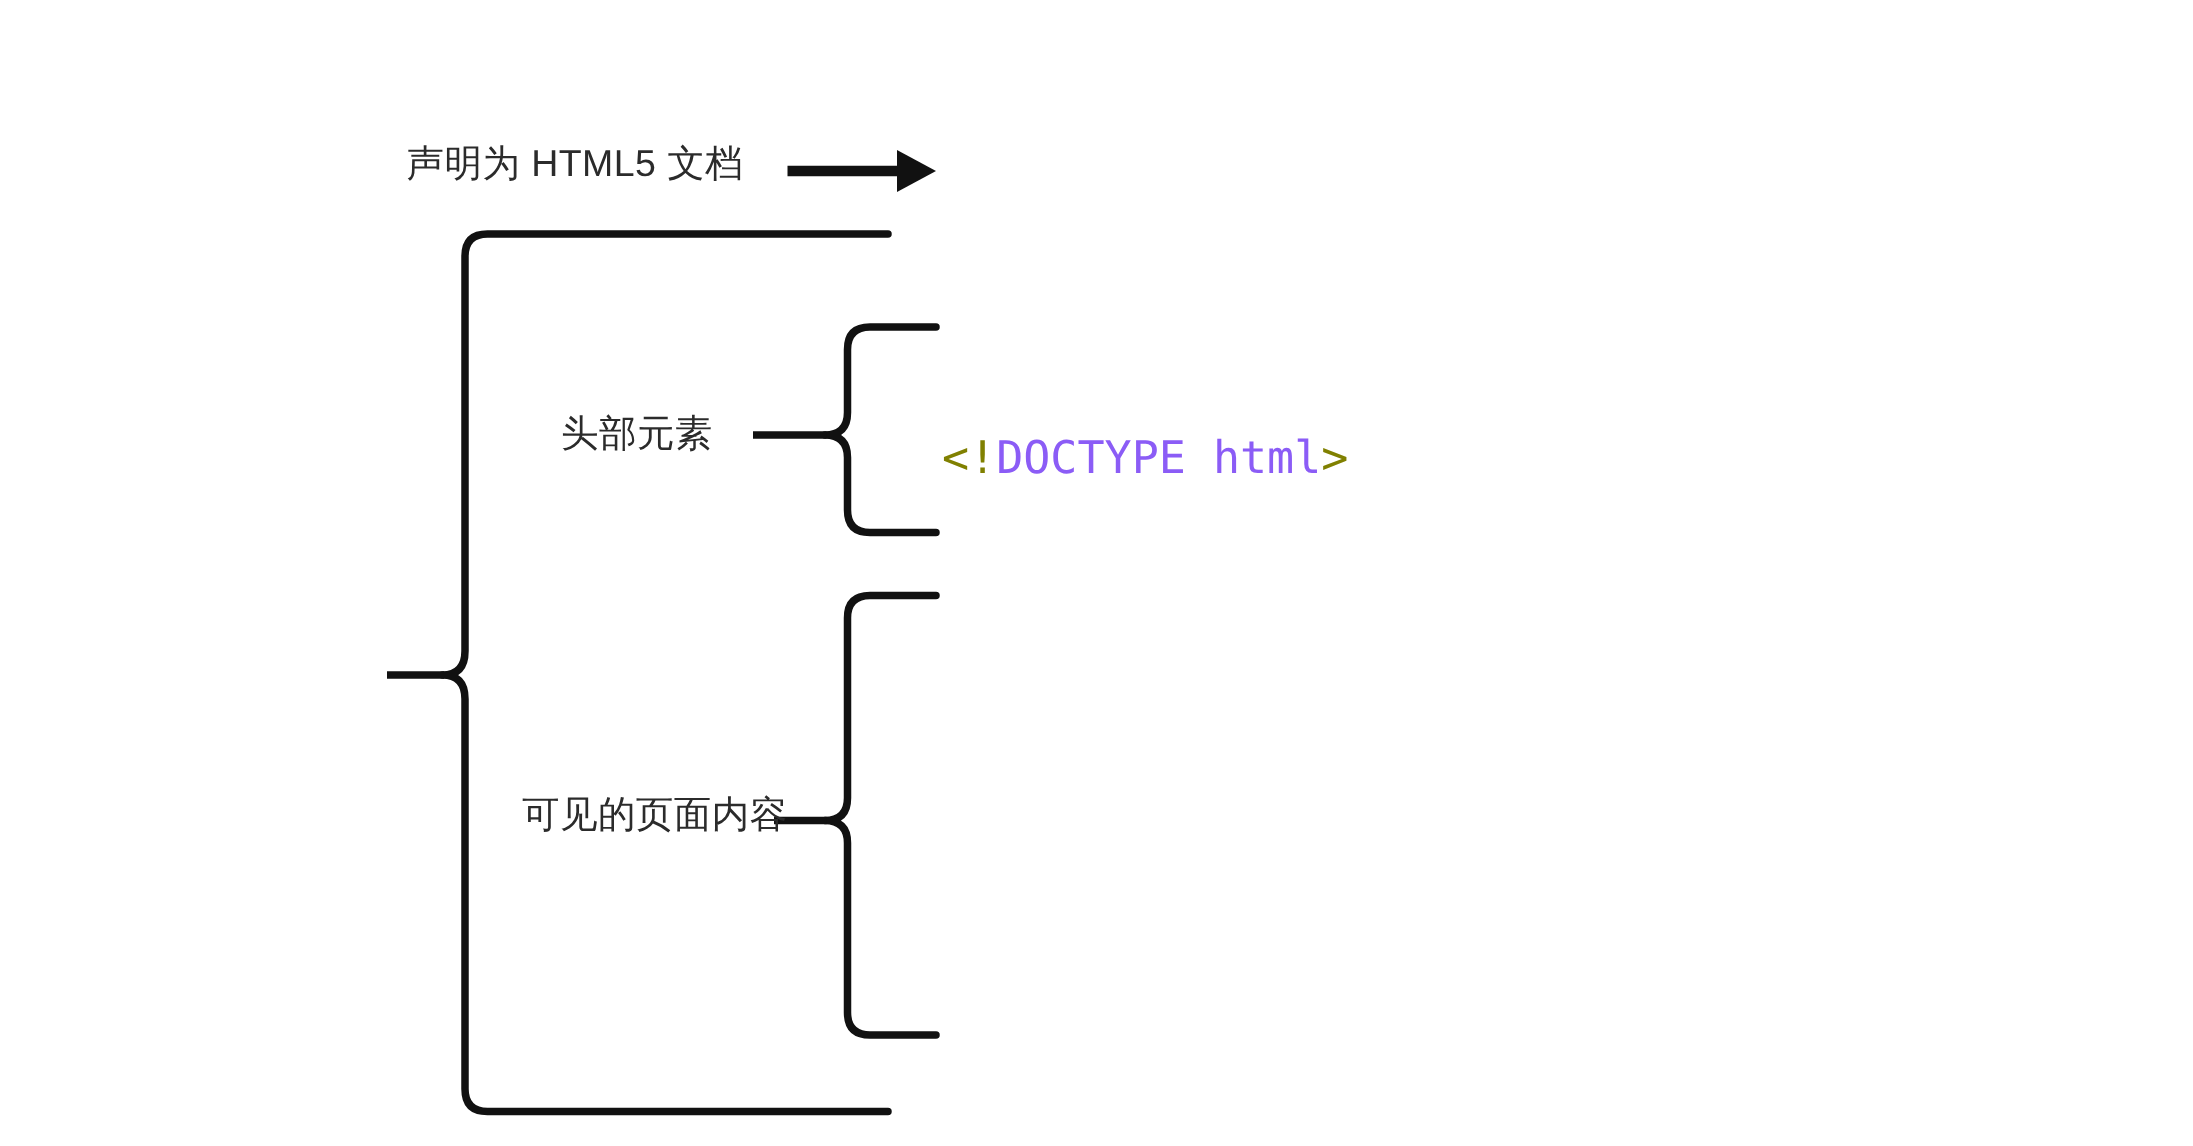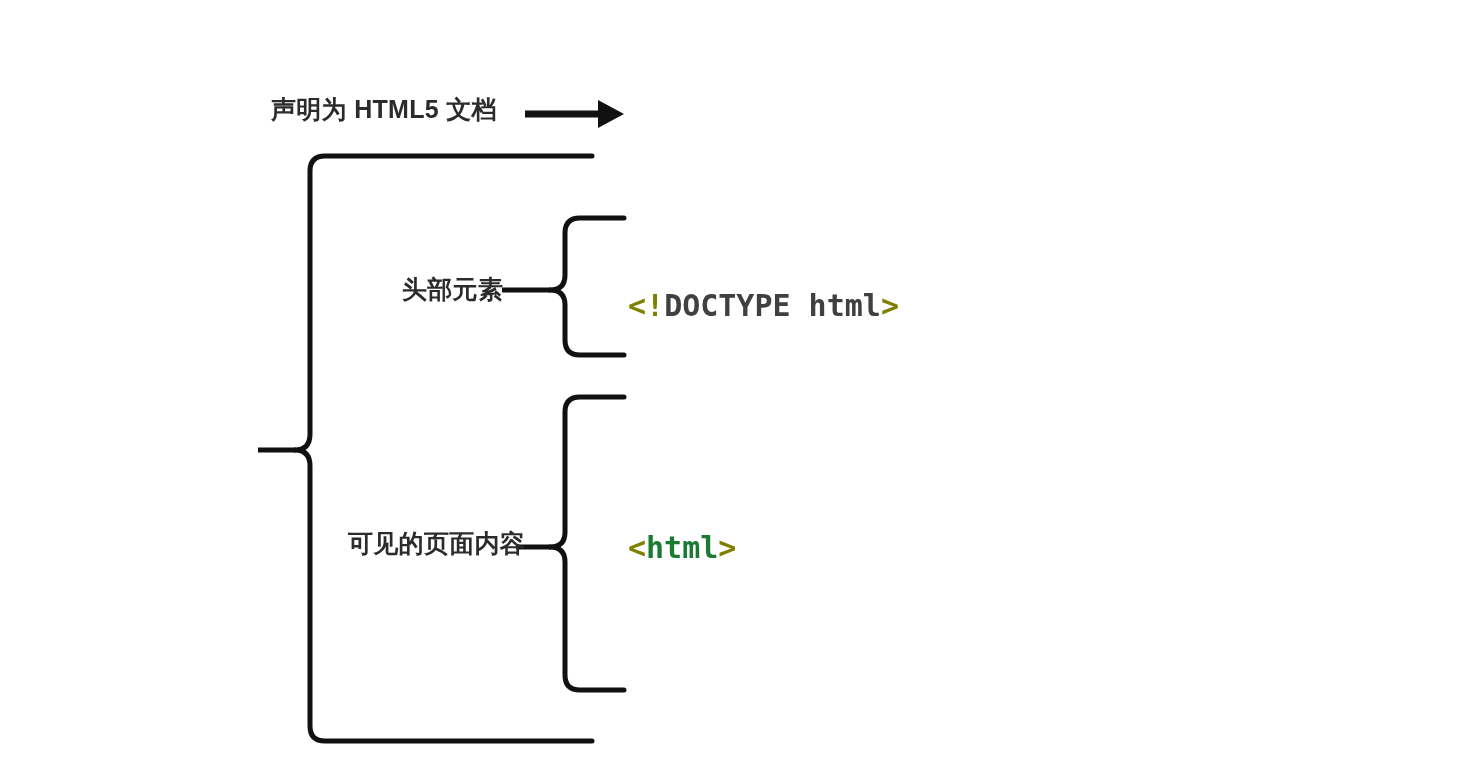--- a/index.html
+++ b/index.html
@@ -14,35 +14,34 @@
     position: relative;
     overflow: hidden;
     font-family: "Liberation Sans", "DejaVu Sans", sans-serif;
   }
 
   #stage {
     position: absolute;
     inset: 0;
     width: 1462px;
     height: 764px;
-    font-weight: bold;
   }
 
   
   .anno-label {
     position: absolute;
     color: #2b2b2b;
     font-family: "Liberation Sans", "DejaVu Sans", sans-serif;
     font-size: 25px;
     line-height: 1;
     white-space: nowrap;
     letter-spacing: 0.3px;
   }
   #label-doctype  { left: 271px; top: 97px;  }
-  #label-head     { left: 374px; top: 277px; margin-left: 28px; }
+  #label-head     { left: 374px; top: 277px; }
   #label-page     { left: 35px;  top: 435px; }
   #label-body     { left: 348px; top: 531px; }
 
   
   #code-block {
     position: absolute;
     left: 628px;
     top: 88px;
     font-family: "DejaVu Sans Mono", "Liberation Mono", monospace;
     font-size: 30px;
@@ -51,21 +50,21 @@
     letter-spacing: 0px;
   }
   .code-line {
     height: 48.4px;
     white-space: pre;
   }
 
   
   .tok-punct   { color: #808000; }   
   .tok-tag     { color: #1a7a34; }   
-  .tok-doctype { color: #404040; }   
+  .tok-doctype { color: #8b5cf6; }   
 
   
   #lines-svg {
     position: absolute;
     left: 0;
     top: 0;
     width: 1462px;
     height: 764px;
     pointer-events: none;
   }
@@ -148,21 +147,20 @@
 
 
   <div class="anno-label" id="label-body">可见的页面内容</div>
 
   <div id="code-block">
 
     
     <div class="code-line"><span class="tok-punct">&lt;</span><span class="tok-punct">!</span><span class="tok-doctype">DOCTYPE html</span><span class="tok-punct">&gt;</span></div>
 
     
-    <div class="code-line"><span class="tok-punct">&lt;</span><span class="tok-tag">html</span><span class="tok-punct">&gt;</span></div>
 
     
     
 
     
     
 
     
     
 

